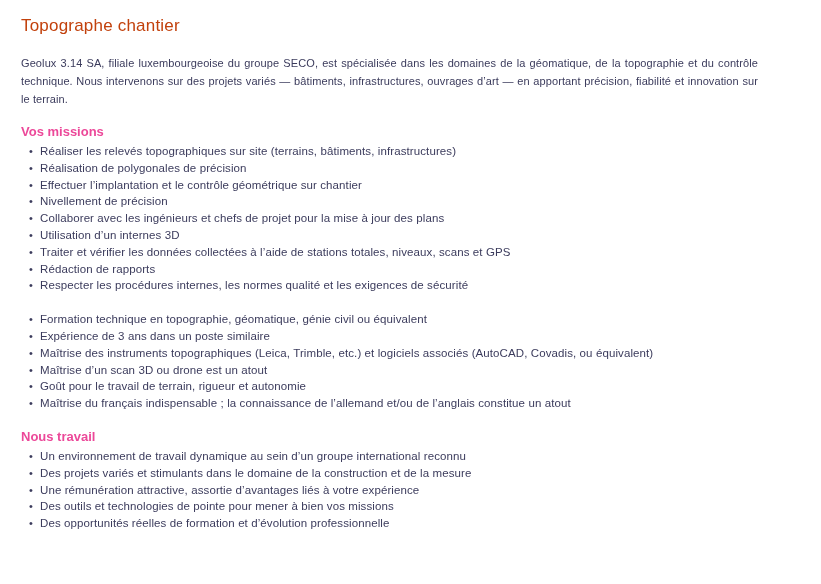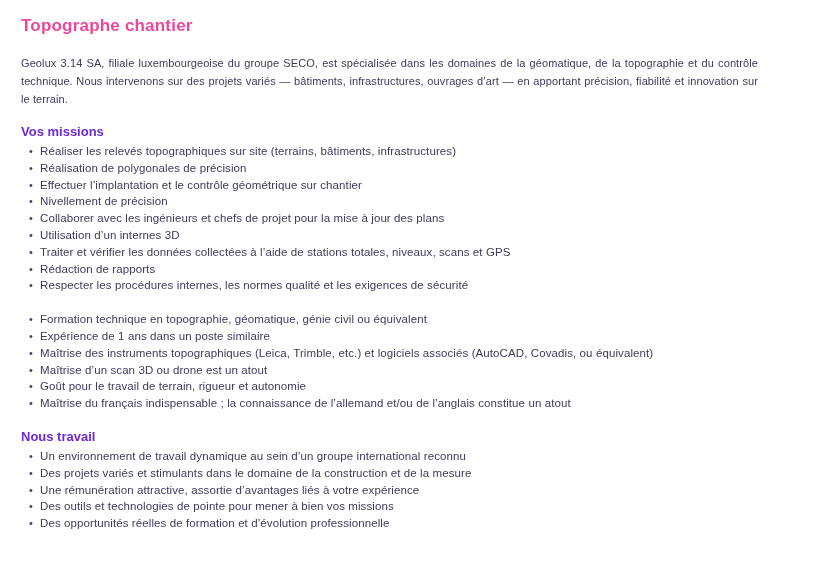--- a/index.html
+++ b/index.html
@@ -14,43 +14,43 @@
     font-family: "Liberation Sans", sans-serif;
     color: #3b3b5c;
     -webkit-font-smoothing: antialiased;
   }
   .page {
     padding: 17px 63px 0 21px;
   }
   .job-title {
     font-size: 17px;
     line-height: 17px;
-    font-weight: bold;
-    color: #ec4899;
+    font-weight: normal;
+    color: #c2410c;
     margin: 0 0 20px 0;
     letter-spacing: 0.2px;
   }
   .intro {
     font-size: 11px;
     line-height: 18px;
     text-align: justify;
     margin: 0;
     letter-spacing: 0.1px;
   }
   .section {
     margin-top: 17px;
   }
   .section:first-of-type {
     margin-top: 16px;
   }
   .section-heading {
     font-size: 13px;
     line-height: 16px;
     font-weight: bold;
-    color: #6d28d9;
+    color: #ec4899;
     margin: 0 0 3px 0;
   }
   ul.bullet-list {
     margin: 0;
     padding: 0;
     list-style: none;
   }
   ul.bullet-list li {
     position: relative;
     font-size: 11.5px;
@@ -88,21 +88,21 @@
       <li>Utilisation d’un internes 3D</li>
       <li>Traiter et vérifier les données collectées à l’aide de stations totales, niveaux, scans et GPS</li>
       <li>Rédaction de rapports</li>
       <li>Respecter les procédures internes, les normes qualité et les exigences de sécurité</li>
     </ul>
   </div>
 
   <div class="section">
     <ul class="bullet-list">
       <li>Formation technique en topographie, géomatique, génie civil ou équivalent</li>
-      <li>Expérience de 1 ans dans un poste similaire</li>
+      <li>Expérience de 3 ans dans un poste similaire</li>
       <li>Maîtrise des instruments topographiques (Leica, Trimble, etc.) et logiciels associés (AutoCAD, Covadis, ou équivalent)</li>
       <li>Maîtrise d’un scan 3D ou drone est un atout</li>
       <li>Goût pour le travail de terrain, rigueur et autonomie</li>
       <li>Maîtrise du français indispensable ; la connaissance de l’allemand et/ou de l’anglais constitue un atout</li>
     </ul>
   </div>
 
   <div class="section">
     <h2 class="section-heading">Nous travail</h2>
     <ul class="bullet-list">

